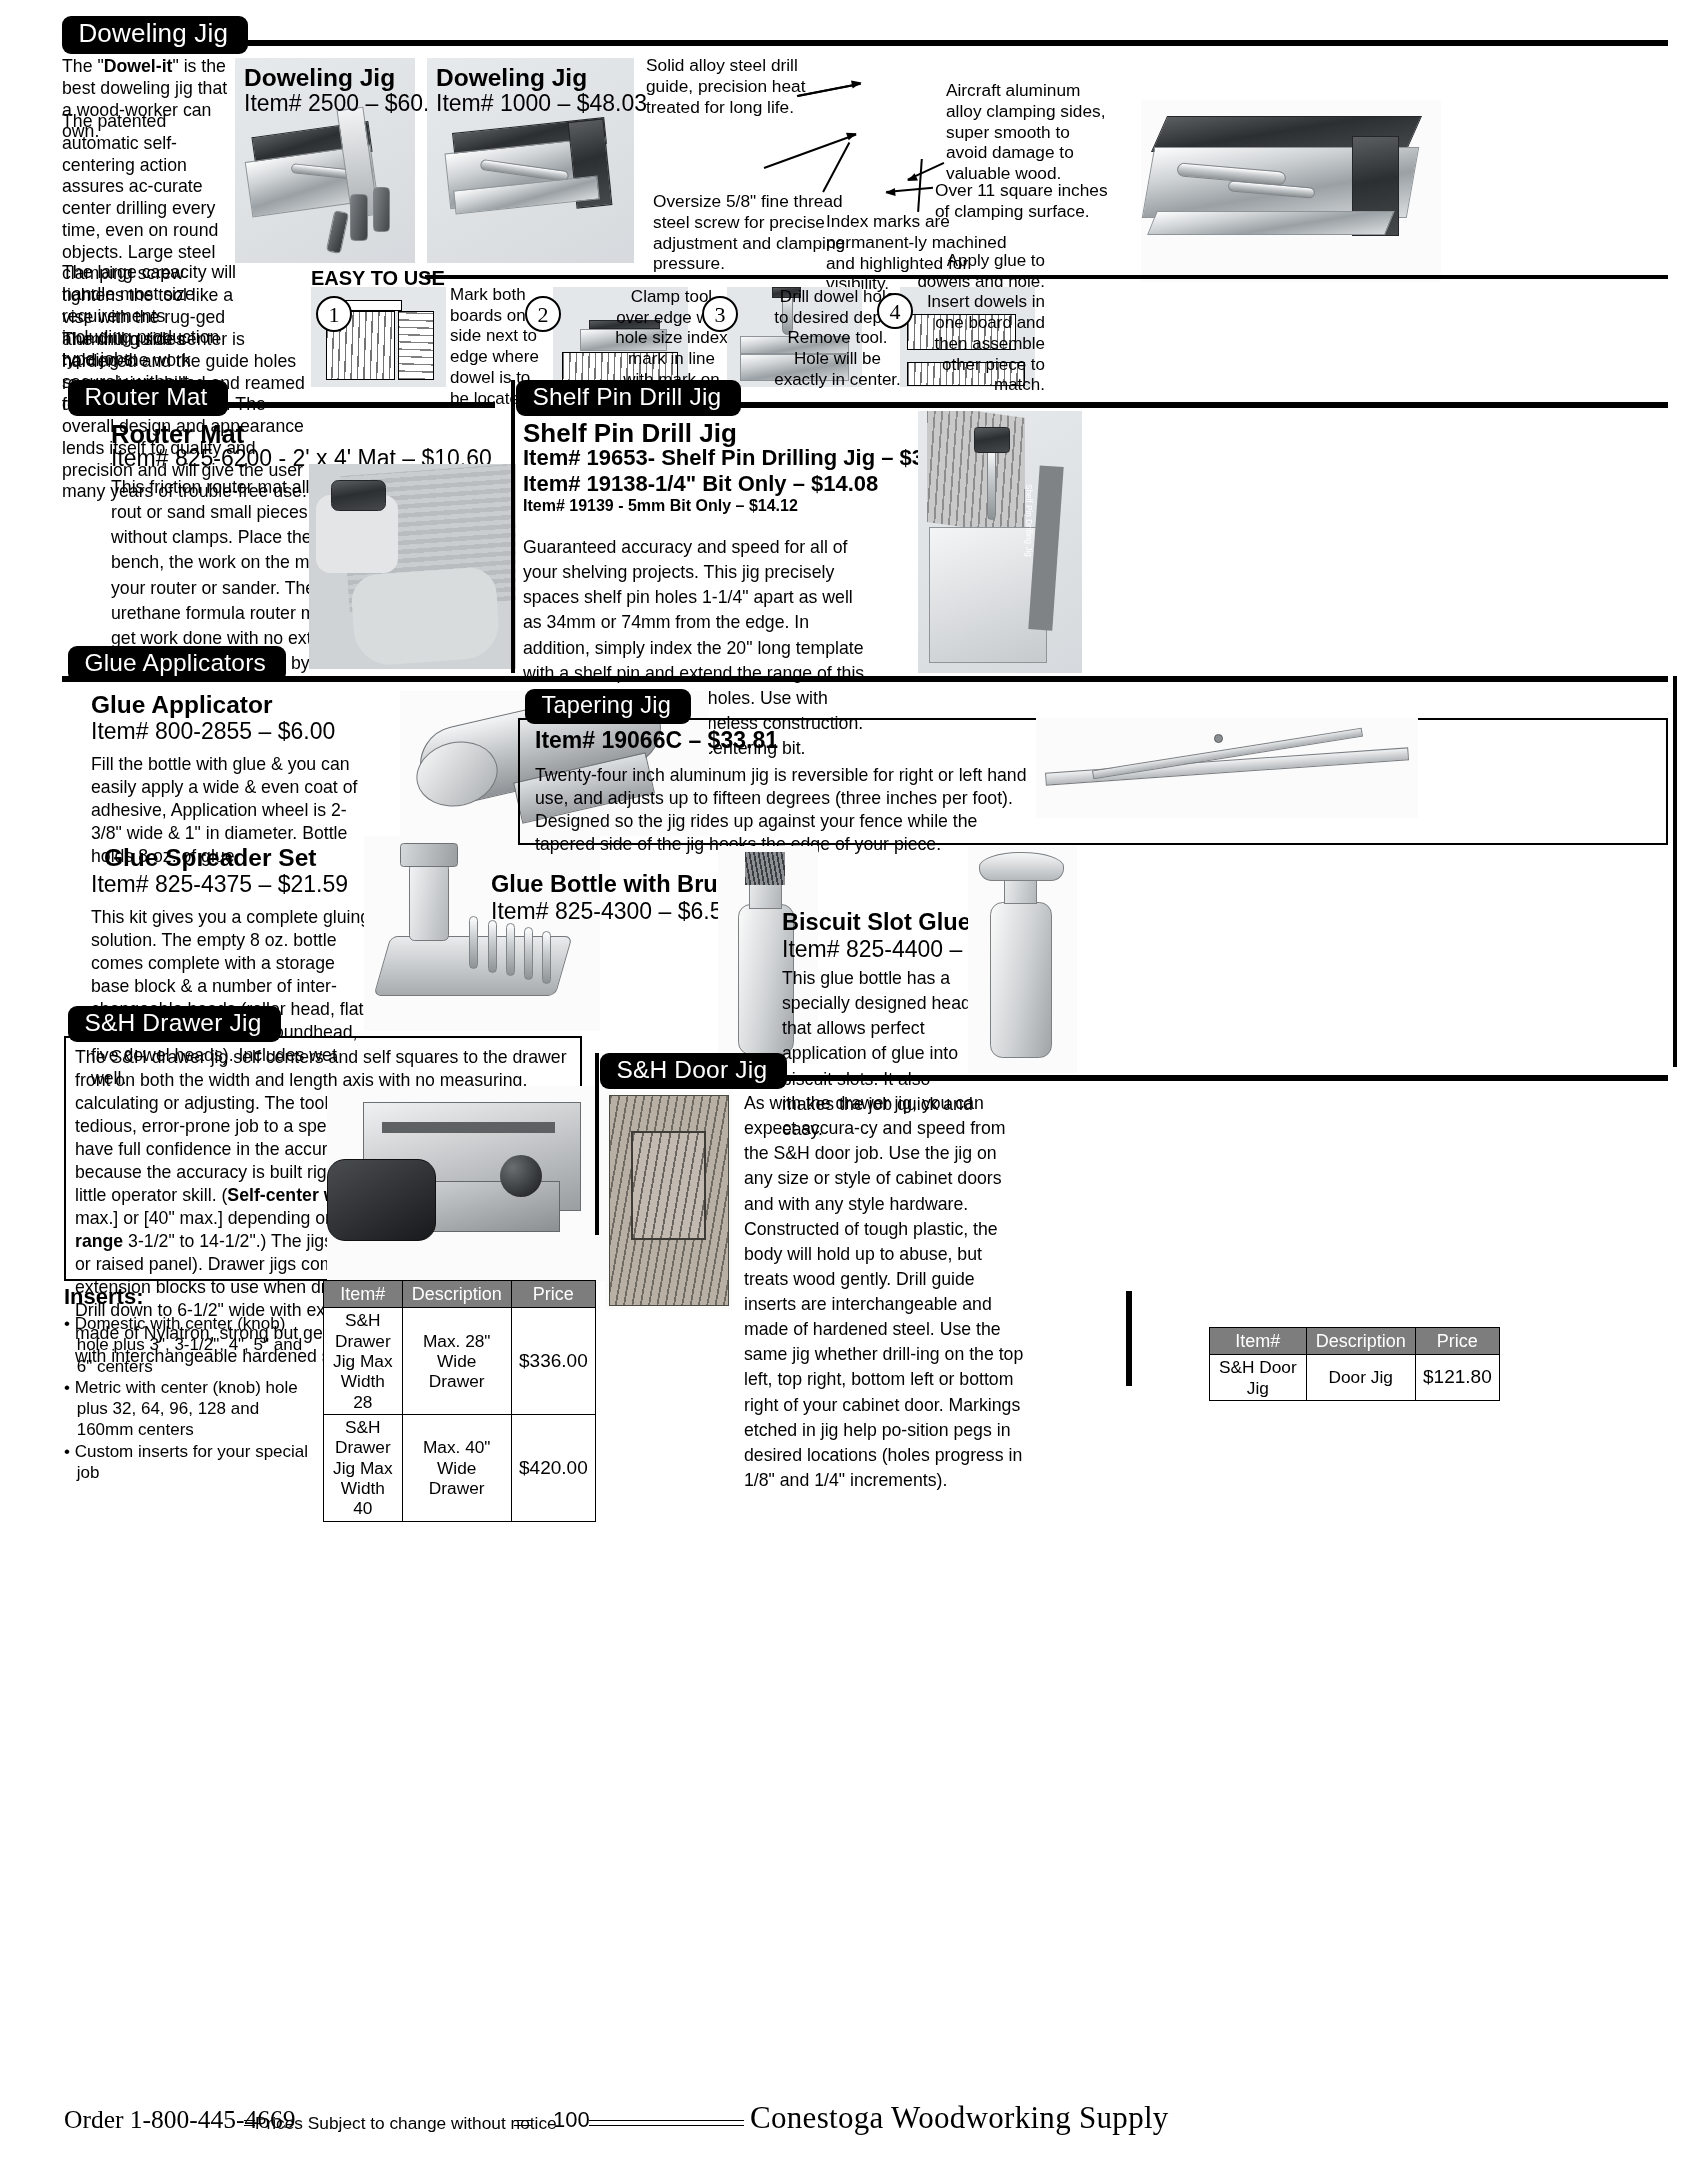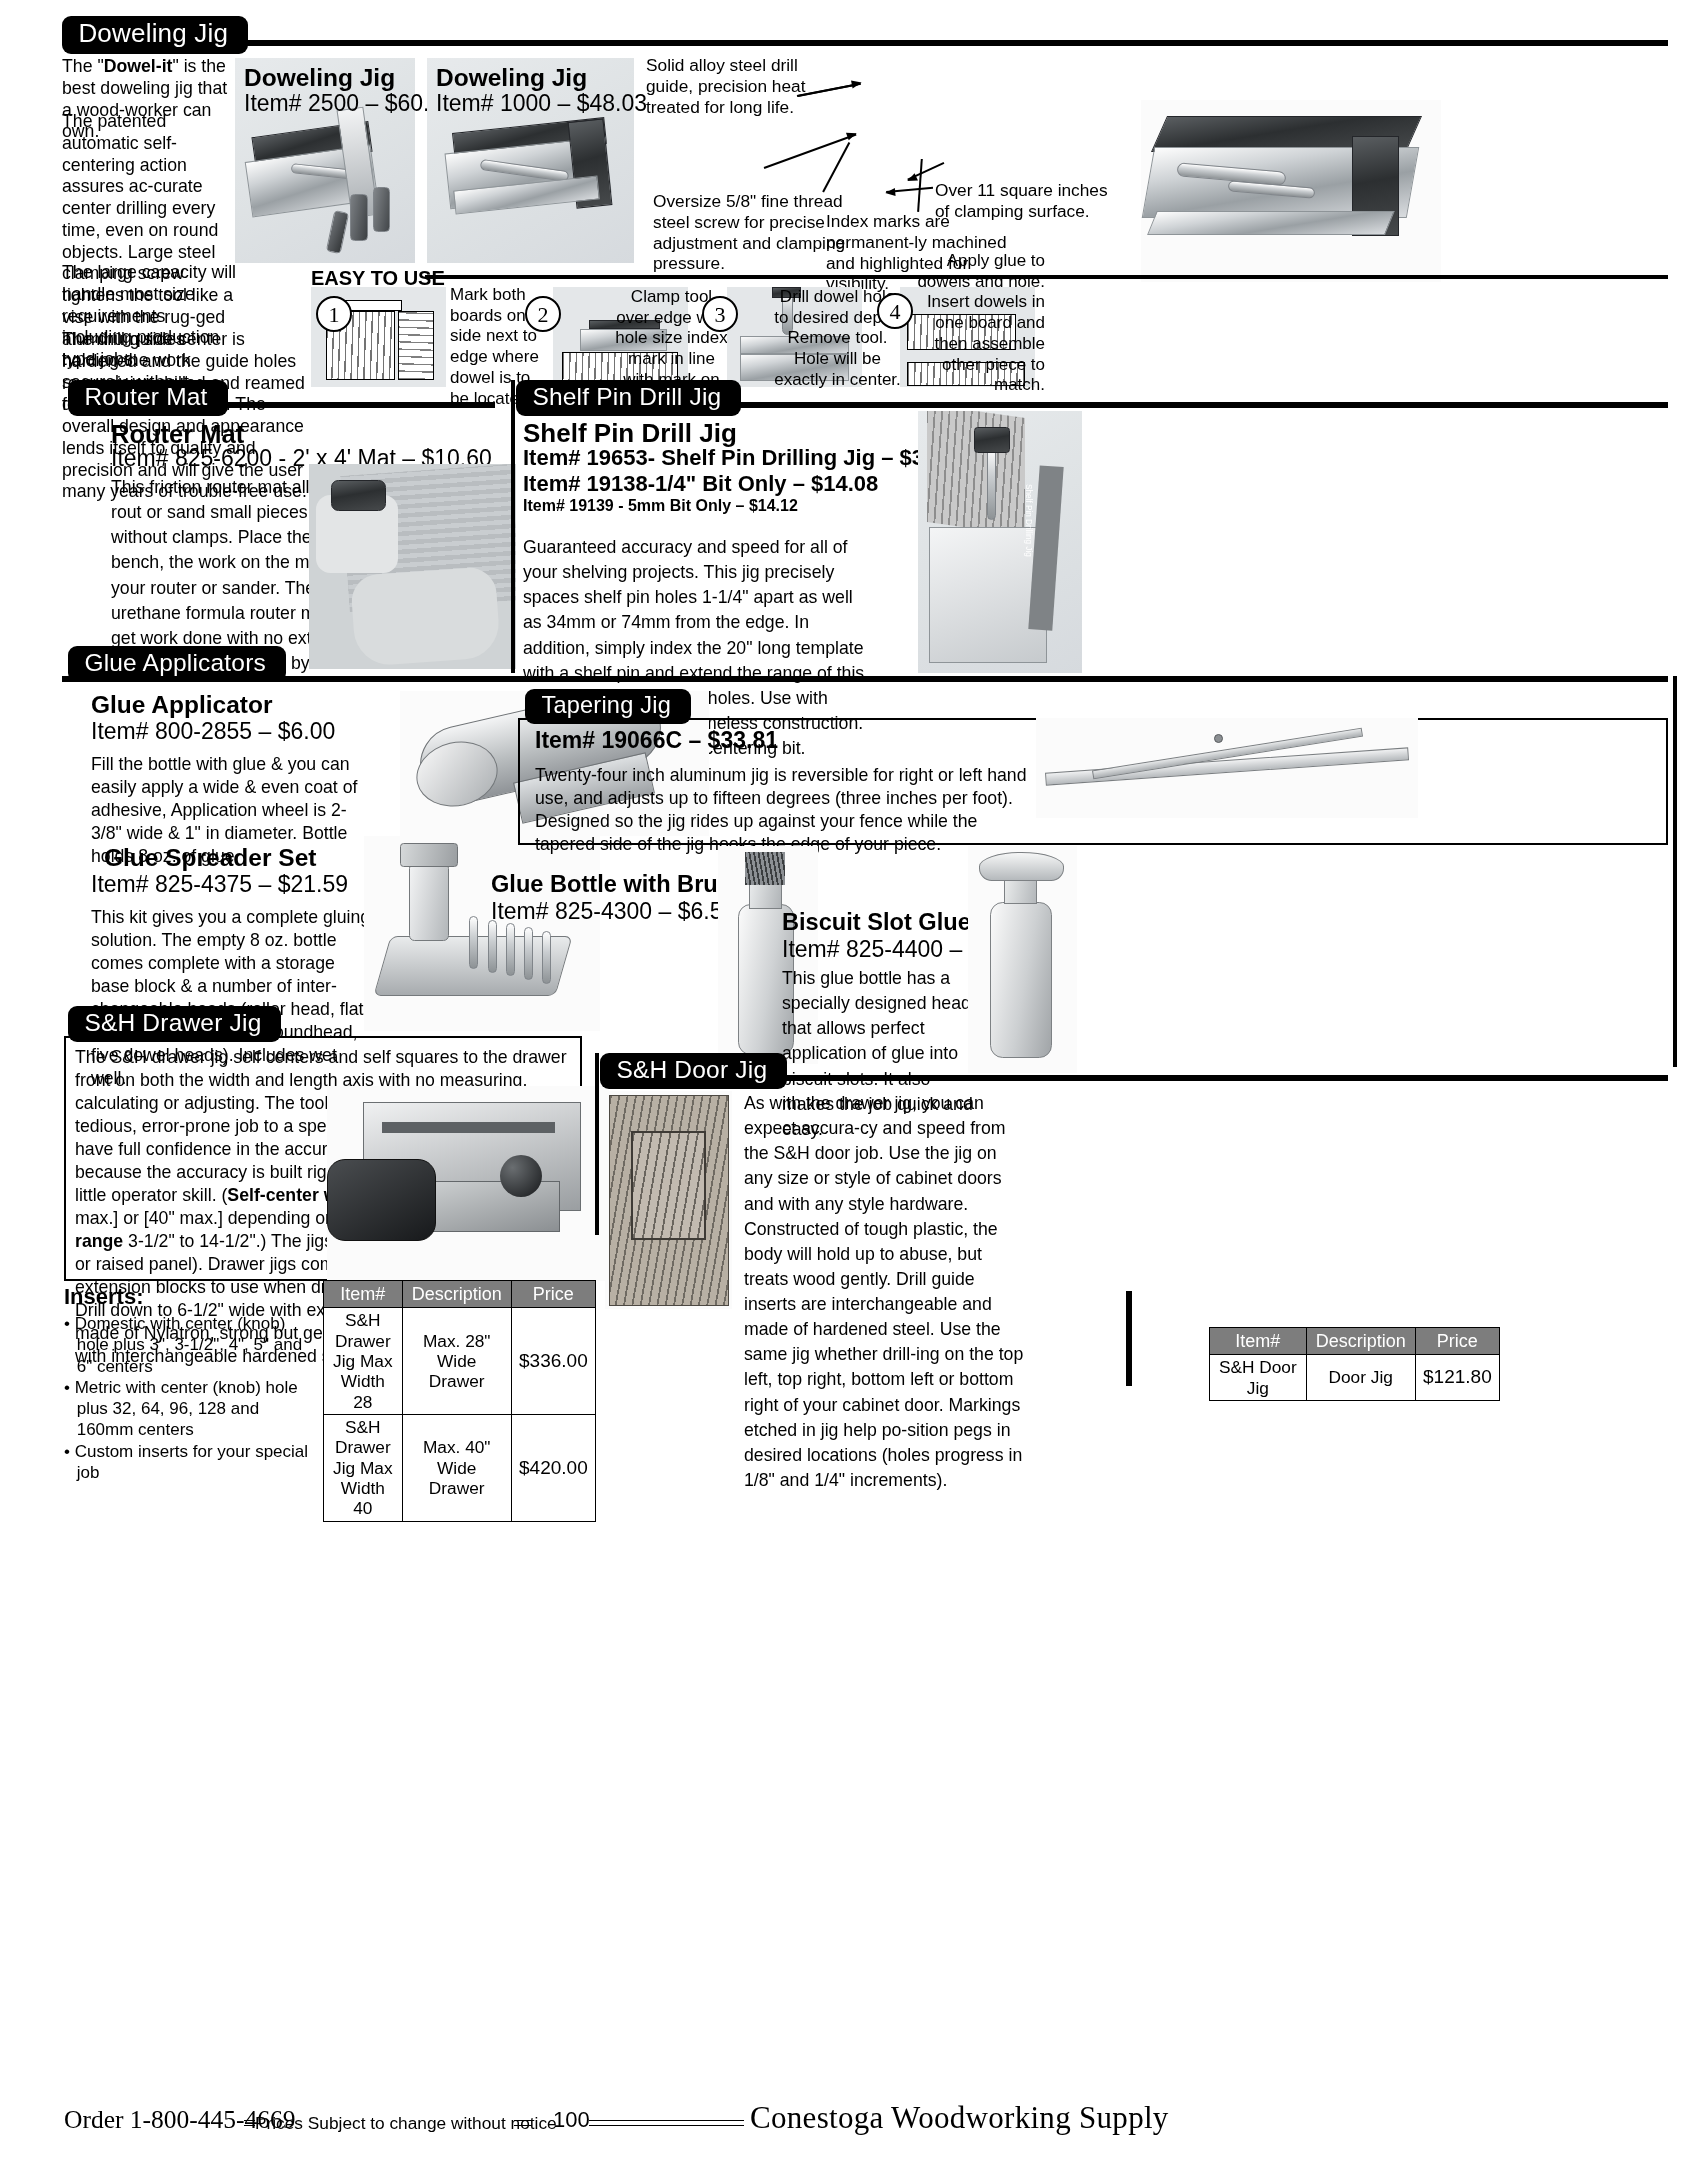--- a/index.html
+++ b/index.html
@@ -190,20 +190,21 @@
 
   <div class="callout" style="left:646px; top:55px; width:164px;">Solid alloy steel drill guide, precision heat treated for long life.</div>
   <div class="line" style="left:797px; top:95px; width:62px; transform:rotate(-11deg);"></div>
   <div class="arr" style="left:798px; top:95px; width:64px; transform:rotate(-11deg);"></div>
 
   <div class="arr" style="left:764px; top:167px; width:98px; transform:rotate(-20deg);"></div>
 
   <div class="callout" style="left:653px; top:191px; width:200px;">Oversize 5/8" fine thread steel screw for precise adjustment and clamping pressure.</div>
   <div class="line" style="left:823px; top:191px; width:56px; transform:rotate(-62deg);"></div>
 
+  <div class="callout" style="left:946px; top:80px; width:164px;">Aircraft aluminum alloy clamping sides, super smooth to avoid damage to valuable wood.</div>
   <div class="arr" style="left:944px; top:162px; width:40px; transform:rotate(155deg);"></div>
 
   <div class="callout" style="left:935px; top:180px; width:180px;">Over 11 square inches of clamping surface.</div>
   <div class="arr" style="left:933px; top:187px; width:47px; transform:rotate(175deg);"></div>
 
   <div class="callout" style="left:826px; top:211px; width:193px;">Index marks are permanent-ly machined and highlighted for visibility.</div>
   <div class="line" style="left:918px; top:211px; width:53px; transform:rotate(-86deg);"></div>
 
   <div class="abs" style="left:311px; top:267px; font-size:20px; font-weight:bold;">EASY TO USE</div>
   <div class="hrule" style="left:425px; top:275px; width:1243px; height:3.6px;"></div>

